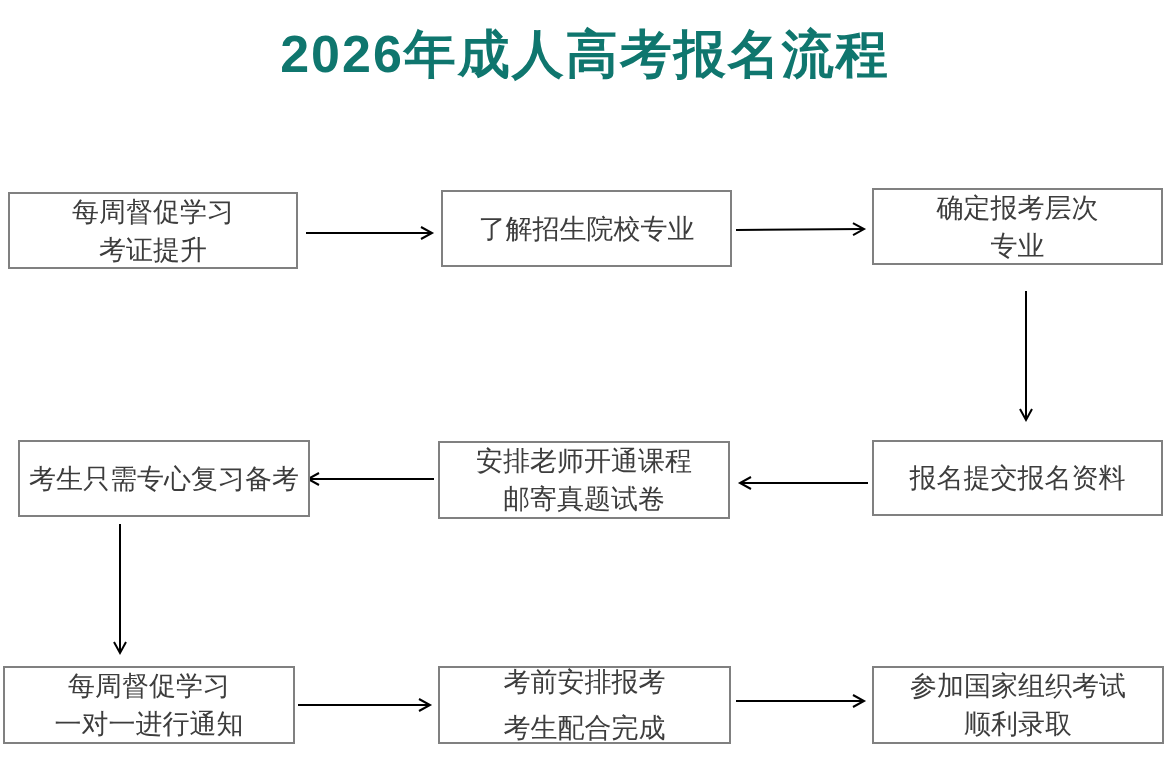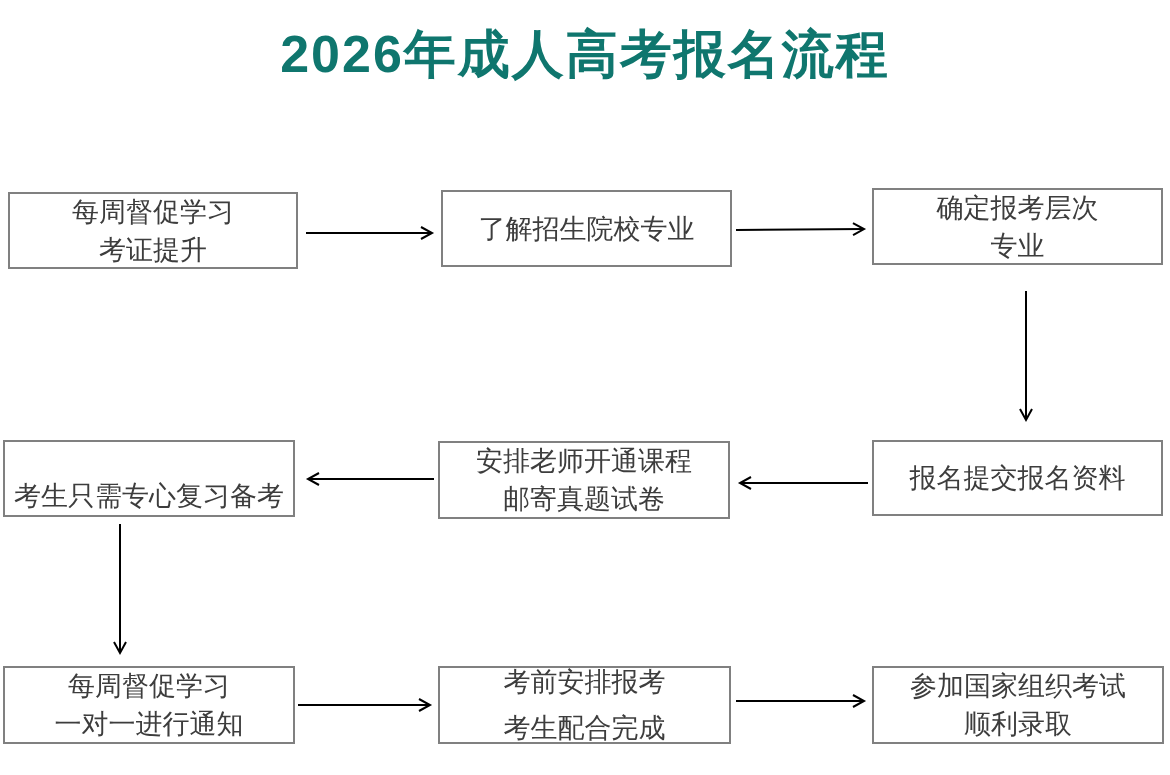--- a/index.html
+++ b/index.html
@@ -49,21 +49,21 @@
     line-height: 38px;
     color: #3d3d3d;
     font-weight: 400;
   }
   .box span { display: block; white-space: nowrap; }
   
   .b1 { left: 8px;   top: 192px; width: 290px; height: 77px; }
   .b2 { left: 441px; top: 190px; width: 291px; height: 77px; }
   .b3 { left: 872px; top: 188px; width: 291px; height: 77px; }
   
-  .b4 { left: 3px;   top: 440px; width: 292px; height: 77px; justify-content: flex-end; }
+  .b4 { left: 18px;   top: 440px; width: 292px; height: 77px; }
   .b5 { left: 438px; top: 441px; width: 292px; height: 78px; justify-content: center; }
   .b6 { left: 872px; top: 440px; width: 291px; height: 76px; }
   
   .b7 { left: 3px;   top: 666px; width: 292px; height: 78px; text-align: center; }
   .b8 { left: 438px; top: 666px; width: 293px; height: 78px; gap: 8px; }
   .b9 { left: 872px; top: 666px; width: 292px; height: 78px; }
 </style>
 </head>
 <body>
 

